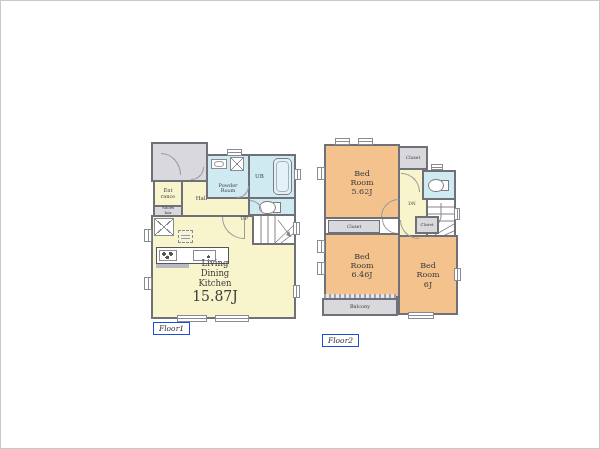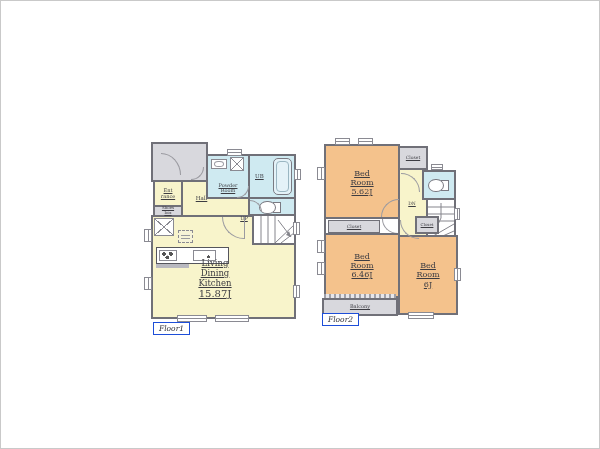--- a/index.html
+++ b/index.html
@@ -4,27 +4,27 @@
 <style>
   html,body{margin:0;padding:0;background:#fff;}
   .canvas{position:relative;width:600px;height:449px;background:#ffffff;
     border:1px solid #c9c9c9;box-sizing:border-box;
     font-family:"DejaVu Serif", serif;overflow:hidden;}
   .room,.fix,.win,.arc,.lbl,.abs{position:absolute;box-sizing:border-box;}
   .room{border:2px solid #707078;display:flex;align-items:center;justify-content:center;text-align:center;}
   .yellow{background:#f8f4cb}.orange{background:#f4c28c}.blue{background:#cfeaf1}
   .gray{background:#d8d8dd}.white{background:#ffffff}
   .nob{border:none}
-  .lbl{color:#3c3c42;text-align:center;line-height:1.15;text-decoration:underline;}
+  .lbl{color:#3c3c42;text-align:center;line-height:1.15;}
   .rname{display:block;margin:0 auto;}
   .rarea{display:block;}
   .bedlbl .rname{width:34px;font-size:8px;}
   .bedlbl .rarea{font-size:8px;}
   .ldklbl .rname{width:50px;font-size:8.5px;}
-  .ldklbl .rarea{font-size:10px;}
+  .ldklbl .rarea{font-size:14px;}
   .t5{font-size:5px;} .t45{font-size:4.5px;} .t4{font-size:4px;} .t55{font-size:5.5px;}
   .win{background:#fff;border:1px solid #8a8a92;}
   .win-h{background:linear-gradient(#8a8a92,#8a8a92) center/100% 1px no-repeat,#fff;}
   .win-v{background:linear-gradient(#8a8a92,#8a8a92) center/1px 100% no-repeat,#fff;}
   .arc{border:0 solid #9a9aa0;background:transparent;}
   .arc-tl{border-top-width:1px;border-left-width:1px;border-radius:100% 0 0 0;}
   .arc-tr{border-top-width:1px;border-right-width:1px;border-radius:0 100% 0 0;}
   .arc-bl{border-bottom-width:1px;border-left-width:1px;border-radius:0 0 0 100%;}
   .arc-br{border-bottom-width:1px;border-right-width:1px;border-radius:0 0 100% 0;}
   .leaf{position:absolute;background:#9a9aa0;}
@@ -211,15 +211,15 @@
   <div class="win win-v" style="left:316px;top:261px;width:8px;height:13px"></div>
   <div class="win win-h" style="left:407px;top:311px;width:26px;height:7px"></div>
   <div class="win win-v" style="left:453px;top:267px;width:7px;height:13px"></div>
   <div class="win win-h" style="left:430px;top:163px;width:12px;height:6px"></div>
   <div class="win win-v" style="left:453px;top:207px;width:6px;height:12px"></div>
 
   <div class="arc arc-tr" style="left:400px;top:172px;width:19px;height:19px"></div>
   <div class="arc arc-tl" style="left:380px;top:198px;width:18px;height:18px"></div>
   <div class="arc arc-bl" style="left:399px;top:219px;width:19px;height:19px"></div>
 
-  <div class="floorbox" style="left:321px;top:312px">Floor2</div>
+  <div class="floorbox" style="left:321px;top:333px">Floor2</div>
 
 </div>
 
 </body></html>

